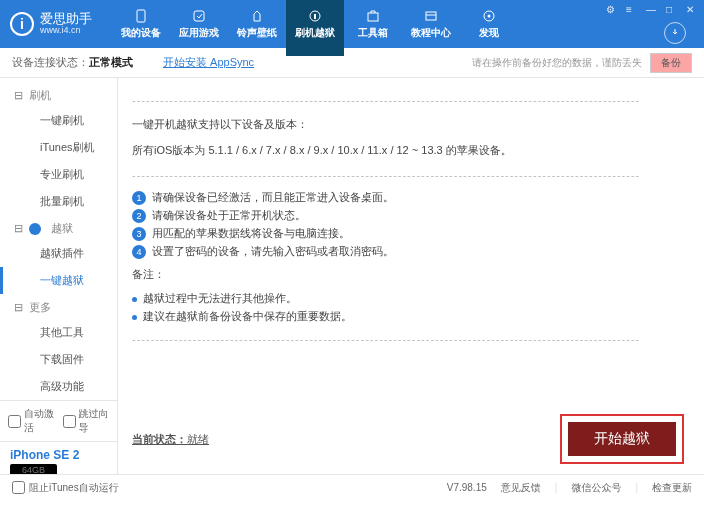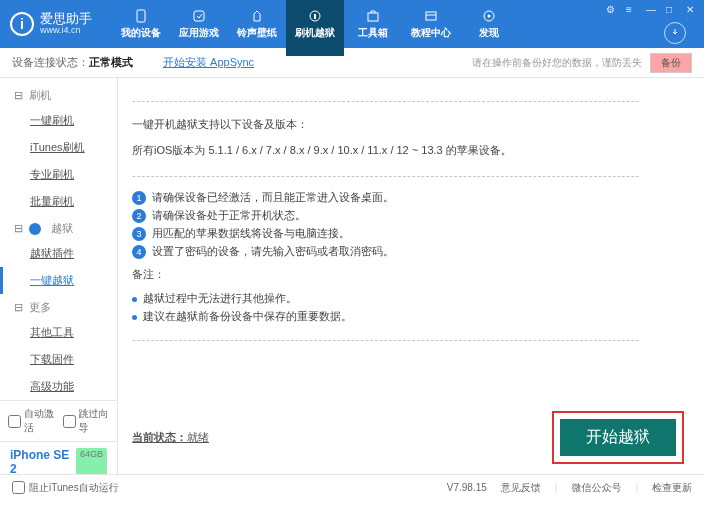--- a/index.html
+++ b/index.html
@@ -22,43 +22,43 @@
 .statusbar { height: 30px; border-bottom: 1px solid #e5e5e5; display: flex; align-items: center; padding: 0 12px; font-size: 11px; }
 .status-left { color: #666; }
 .status-left strong { color: #222; font-weight: bold; }
 .status-mid { margin-left: 30px; color: #2b7cd7; text-decoration: underline; cursor: pointer; }
 .status-right { margin-left: auto; color: #999; font-size: 10px; display: flex; align-items: center; gap: 8px; }
 .backup-btn { border: 1px solid #ccc; padding: 2px 10px; color: #555; cursor: pointer; background: #fca5a5; }
 
 .body { display: flex; height: 396px; }
 .sidebar { width: 118px; border-right: 1px solid #e5e5e5; overflow-y: auto; padding-top: 4px; display: flex; flex-direction: column; }
 .side-group { color: #888; padding: 6px 10px 4px 14px; font-size: 11px; display: flex; align-items: center; gap: 6px; cursor: pointer; }
-.side-item { padding: 6px 10px 6px 30px; color: #555; font-size: 11px; cursor: pointer; position: relative; text-decoration: underline; }
+.side-item { padding: 6px 10px 6px 40px; color: #555; font-size: 11px; cursor: pointer; position: relative; }
 .side-item.active { color: #2b7cd7; }
 .side-item.active::before { content:""; position:absolute; left:0; top:0; bottom:0; width:3px; background:#2b7cd7; }
 .side-icon-blue { width:12px;height:12px;background:#2b7cd7;border-radius:50%;display:inline-block;margin-right:4px;vertical-align:middle; }
 .side-bottom { margin-top: auto; border-top: 1px solid #e5e5e5; padding: 6px 8px; font-size: 10px; color: #666; display:flex; gap:8px; align-items:center; }
 .side-bottom label { display:flex; align-items:center; gap:3px; cursor: pointer; }
-.device-box { border-top: 1px solid #e5e5e5; padding: 6px 10px; display:flex; flex-direction:row; gap:2px; }
+.device-box { border-top: 1px solid #e5e5e5; padding: 6px 10px; display:flex; flex-direction:column; gap:2px; }
 .device-name { color:#2b7cd7; font-weight:bold; font-size:12px; }
-.device-cap { background:#86efac; color:#777; font-size:9px; padding:1px 4px; width:fit-content; border-radius:2px; }
+.device-cap { background:#000000; color:#777; font-size:9px; padding:1px 12px; width:fit-content; border-radius:2px; }
 
 .content { flex: 1; padding: 10px 14px; overflow: auto; font-size: 11px; color: #444; display: flex; flex-direction: column; }
 .dashed { color: #bbb; letter-spacing: 1px; margin: 6px 0; white-space: nowrap; overflow: hidden; }
 .content p { margin: 4px 0; line-height: 1.6; }
 .step { display: flex; gap: 6px; margin: 3px 0; }
 .num { width:14px;height:14px;border-radius:50%;background:#2b7cd7;color:#fff;font-size:9px;display:flex;align-items:center;justify-content:center;flex-shrink:0;margin-top:1px; }
 .note-head { margin-top: 6px; }
 .bullet { display:flex; gap:6px; margin:3px 0; }
 .dot { width:5px;height:5px;border-radius:50%;background:#2b7cd7;flex-shrink:0;margin-top:6px; }
 
 .bottom-row { display:flex; align-items:center; justify-content:space-between; padding-top:18px; padding-right:6px; margin-top:auto; }
 .cur-status { color:#555;text-decoration:underline; }
 .start-wrap { border: 2px solid #d33; padding: 6px; }
-.start-btn { background:#0f766e; color:#fff; border:none; padding:8px 26px; font-size:16px; cursor:pointer; }
+.start-btn { background:#7f1d1d; color:#fff; border:none; padding:8px 26px; font-size:14px; cursor:pointer; }
 
 .footer { height: 26px; border-top: 1px solid #e5e5e5; display:flex; align-items:center; padding: 0 12px; font-size: 10px; color:#666; }
 .footer-left { display:flex; align-items:center; gap:4px; }
 .footer-right { margin-left:auto; display:flex; align-items:center; gap:14px; }
 .vline { color:#ddd; }
 
 svg { display: block; }
 </style>
 </head>
 <body>

